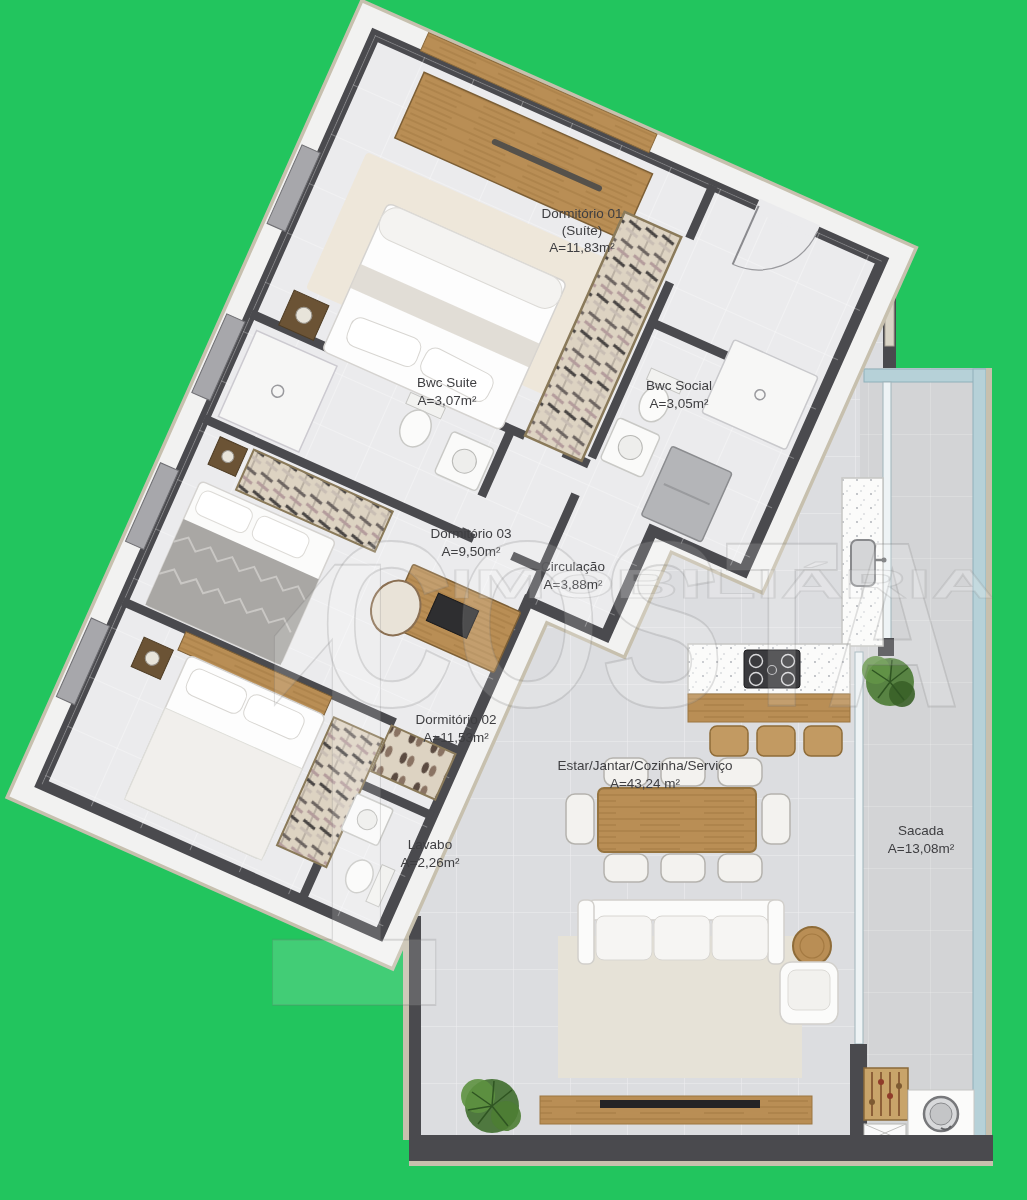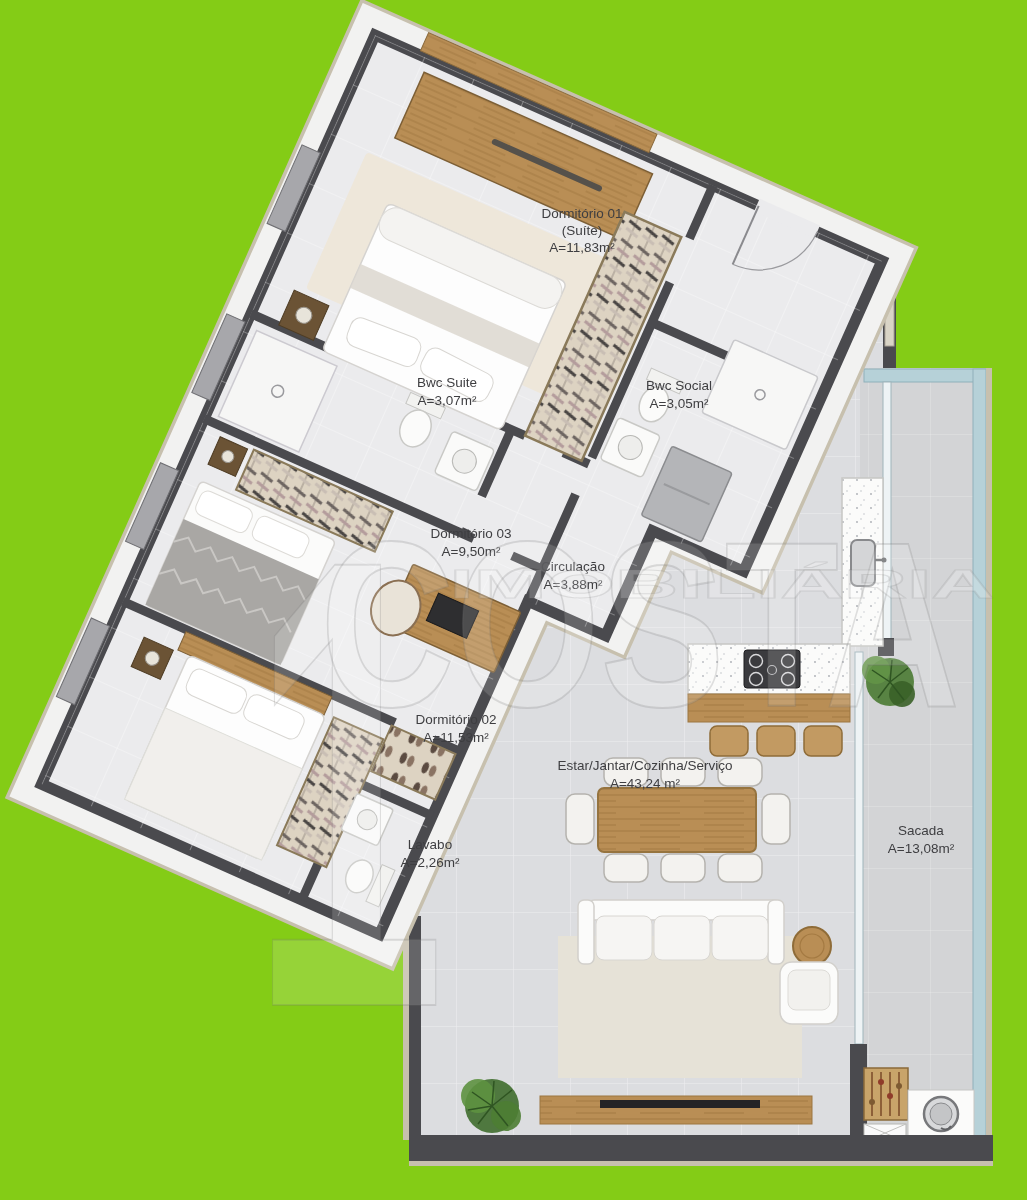--- a/index.html
+++ b/index.html
@@ -1,16 +1,16 @@
 <!DOCTYPE html>
 <html><head>
 <meta charset="utf-8">
 <style>
   html,body{margin:0;padding:0;background:#000;}
-  .stage{position:relative;width:1027px;height:1200px;background:#84cc16;overflow:hidden;}
+  .stage{position:relative;width:1027px;height:1200px;background:#22c55e;overflow:hidden;}
   svg{position:absolute;left:0;top:0;}
   text.room-label{font-family:"Liberation Sans",sans-serif;font-size:13.5px;fill:#3e3e41;}
   text.wm{font-family:"Liberation Sans",sans-serif;font-weight:bold;
           fill:rgba(255,255,255,0.15);stroke:rgba(110,110,110,0.20);stroke-width:2px;}
   text.wm-small{font-family:"Liberation Sans",sans-serif;font-weight:bold;
           fill:rgba(255,255,255,0.20);stroke:rgba(120,120,120,0.18);stroke-width:1px;}
 </style>
 </head>
 <body>
 

